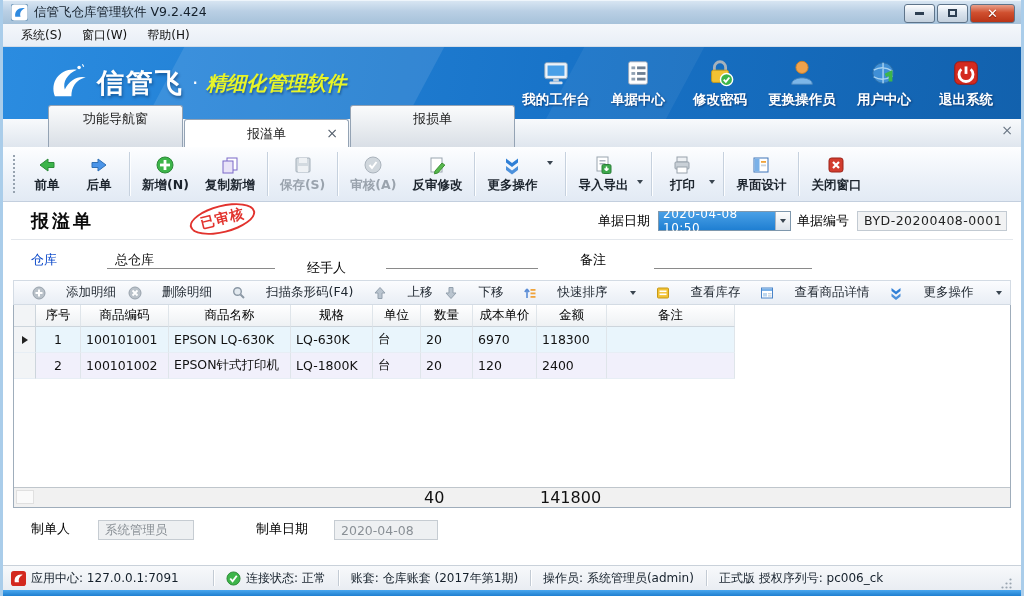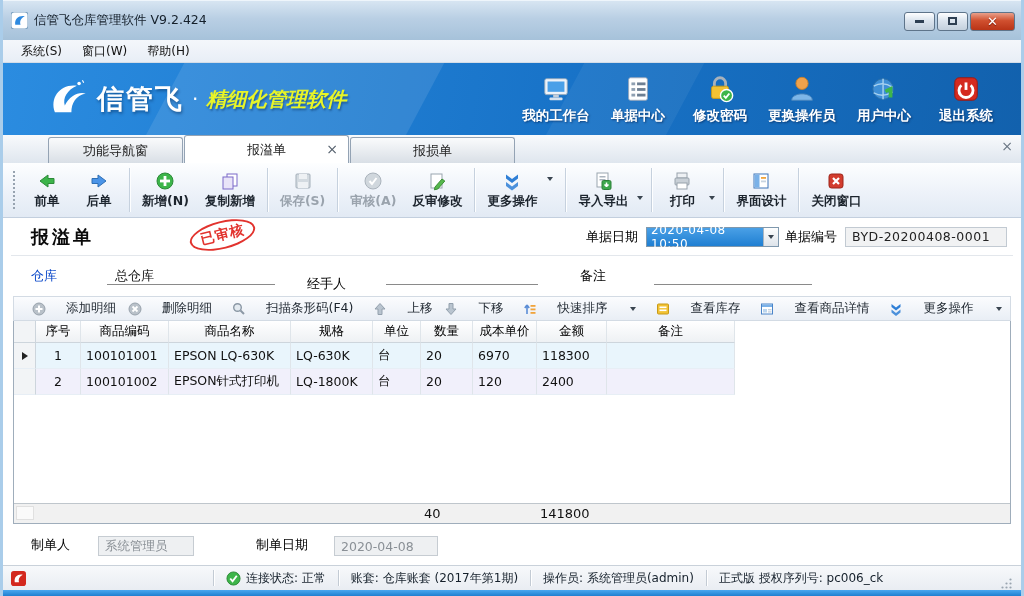--- a/index.html
+++ b/index.html
@@ -2,21 +2,21 @@
 <html><head>
 <meta charset="utf-8">
 <style>
   * { margin:0; padding:0; box-sizing:border-box; }
   html,body { width:1024px; height:596px; overflow:hidden;
     font-family:"DejaVu Sans","Liberation Sans",sans-serif; font-size:12px; color:#111; }
   .window { width:1024px; height:596px; display:flex; flex-direction:column;
     border-left:3px solid #aacdea; border-right:3px solid #aacdea; background:#fff; }
 
   
-  .titlebar { height:40px; flex:none; display:flex; align-items:center;
+  .titlebar { height:24px; flex:none; display:flex; align-items:center;
     background:linear-gradient(#d7e5f2,#b9cfe4 45%,#a6c2da); border-top:1px solid #eef5fb; padding:0 6px 0 8px; }
   .titlebar .appicon { width:17px; height:17px; margin-right:6px; }
   .titlebar .title { font-size:12.5px; color:#15202b; }
   .winctrls { margin-left:auto; display:flex; align-items:flex-start; gap:2px; padding-top:1px; }
   .winbtn { height:19px; width:31px; border:1px solid #5e748a; border-radius:3px;
     background:linear-gradient(#fdfeff,#dbe4ee 45%,#c3d0dd); display:flex; align-items:center; justify-content:center; }
   .winbtn.close { width:45px; background:linear-gradient(#e9a08b,#d0502f 45%,#b93417); }
   .glyph-min { width:9px; height:3px; background:#2e3f52; }
   .glyph-max { width:9px; height:8px; border:2px solid #2e3f52; }
   .glyph-x { color:#fff; font-weight:bold; font-size:13px; line-height:1; text-shadow:0 1px 1px #7a1503; }
@@ -37,21 +37,21 @@
   .brandname { color:#fff; font-size:27px; font-weight:bold; letter-spacing:2px; text-shadow:1px 2px 3px rgba(0,30,70,.45); }
   .branddot { color:#fff; font-size:20px; margin:0 8px; }
   .slogan { color:#e8f527; font-size:20px; font-weight:bold; font-style:italic; text-shadow:1px 2px 2px rgba(0,30,70,.4); }
   .banner-actions { margin-left:auto; margin-right:14px; display:flex; z-index:2; }
   .baction { width:82px; display:flex; flex-direction:column; align-items:center; gap:3px; cursor:pointer; }
   .baction svg { width:30px; height:30px; }
   .baction .blabel { color:#fff; font-size:13.5px; font-weight:bold; text-shadow:1px 1px 2px rgba(0,20,60,.55); white-space:nowrap; }
 
   
   .tabstrip { height:28px; flex:none; background:linear-gradient(#f8fafc,#dfe6ee); display:flex; align-items:flex-end; padding-left:45px; position:relative; }
-  .tab { height:26px; line-height:25px; text-align:center; border:1px solid #94a3b4; border-bottom:none;
+  .tab { height:42px; line-height:25px; text-align:center; border:1px solid #94a3b4; border-bottom:none;
     border-radius:3px 3px 0 0; background:linear-gradient(#fafbfc,#d9dfe6); margin-right:1px; font-size:13px; color:#222; position:relative; }
   .tab.t0 { width:135px; }
   .tab.t1 { width:165px; }
   .tab.t2 { width:165px; }
   .tab.active { background:#fff; height:28px; line-height:27px; z-index:2; }
   .tabx { position:absolute; right:10px; top:0; color:#55606d; font-size:14px; cursor:pointer; }
   .strip-close { position:absolute; right:8px; top:4px; color:#6a7684; font-size:14px; line-height:1; cursor:pointer; }
 
   
   .toolbar { height:55px; flex:none; background:linear-gradient(#fdfeff,#edf2f9 55%,#e2eaf4); border-bottom:1px solid #c3cfde; display:flex; align-items:center; padding:0 4px;font-weight:bold; }
@@ -73,21 +73,21 @@
   .stamp { position:absolute; left:178px; top:3px; color:#e2332e; border:2px solid #e2332e; border-radius:50%;
     padding:3px 9px; font-size:14px; font-weight:bold; transform:rotate(-14deg); letter-spacing:1px; }
   .dochead-right { margin-left:auto; display:flex; align-items:center; margin-right:6px; }
   .flabel { font-size:13px; color:#000; white-space:nowrap; }
   .datecombo { display:flex; align-items:center; margin:0 6px 0 8px; border:1px solid #7f98ad; height:20px; }
   .dateval { width:116px; height:18px; background:linear-gradient(#4aa0e6,#1f7fd2); color:#fff; font-size:12px;
     display:flex; align-items:center; padding-left:4px; letter-spacing:.5px; }
   .ddbtn { width:15px; height:18px; background:linear-gradient(#fefefe,#dde3ea); border-left:1px solid #aab6c2;
     display:flex; align-items:center; justify-content:center; }
   .ddbtn .caret { margin:0; }
-  .numfield { width:162px; height:20px; background:#f1f2f3; border:1px solid #c2cad2; margin-left:8px;
+  .numfield { width:150px; height:20px; background:#f1f2f3; border:1px solid #c2cad2; margin-left:8px;
     display:flex; align-items:center; padding-left:6px; color:#222; font-size:12.5px; letter-spacing:.5px; }
 
   .fieldrow { height:40px; flex:none; display:flex; align-items:center; padding-left:20px; }
   .fieldrow .flabel.blue { color:#0645c8; }
   .uval { border-bottom:1px solid #8a8a8a; height:18px; font-size:13px; padding:0 4px 1px 8px; }
   .uv-warehouse { width:168px; margin-left:50px; }
   .uv-handler { width:152px; margin-left:40px; }
   .uv-remark { width:158px; margin-left:48px; }
   .ml-handler { margin-left:32px;margin-top:16px; }
   .ml-remark { margin-left:42px; }
@@ -109,21 +109,21 @@
   .gdata .gcell { height:26px; border-bottom:1px solid #e7eef5; font-size:12.5px; }
   .rowblue .gcell { background:#e9f5fc; }
   .rowlav .gcell { background:#f1f0fb; }
   .c-marker { width:22px; flex:none; justify-content:center; padding:0; }
   .ghead .c-marker, .gdata .c-marker { background:#f2f4f6; border-right:1px solid #cdd5dc; }
   .c0{width:45px;flex:none;} .c1{width:88px;flex:none;} .c2{width:122px;flex:none;} .c3{width:82px;flex:none;}
   .c4{width:48px;flex:none;} .c5{width:52px;flex:none;} .c6{width:64px;flex:none;} .c7{width:70px;flex:none;} .c8{width:128px;flex:none;border-right:1px solid #dfe5ea;}
   .rowmark { width:0;height:0;border-top:4px solid transparent;border-bottom:4px solid transparent;border-left:6px solid #222; }
   .gfill { flex:1; background:#fff; }
   .gtotals { height:20px; flex:none; display:flex; background:#f1f1f1; border-top:1px solid #bfc6cc; }
-  .gtotals .gcell { border-right:none; border-bottom:none; background:transparent; font-size:13px; height:19px; }
+  .gtotals .gcell { border-right:none; border-bottom:none; background:transparent; font-size:16px; height:19px; }
   .gtotals .c-marker { background:#fafafa; border:1px solid #e0e0e0; height:14px; margin:2px 0 0 2px; width:18px; }
 
   
   .footrow { flex:1; display:flex; align-items:flex-start; padding:12px 0 0 20px; }
   .gfield { height:20px; background:#eef0f2; border:1px solid #c6ccd2; color:#8a9096; display:flex; align-items:center;
     padding:0 6px; font-size:12.5px; }
   .gf-maker { width:96px; margin-left:28px; }
   .gf-date { width:104px; margin-left:26px; }
   .ml-footdate { margin-left:62px; }
 
@@ -524,20 +524,21 @@
       <span class="gfield gf-date">2020-04-08</span>
     </div>
   </div>
 
   <div class="statusbar">
     <div class="sitem w1">
       <svg viewBox="0 0 16 16">
           <rect width="16" height="16" rx="3" fill="#d3281e"></rect>
           <path d="M4 12 C3 6 7.5 3 12.5 4 C9 6 7.5 8.5 8.5 12 Z" fill="#fff"></path>
         </svg>
+      <span>应用中心: 127.0.0.1:7091</span>
     </div>
     <div class="ssep"></div>
     <div class="sitem">
       <svg viewBox="0 0 16 16">
           <circle cx="8" cy="8" r="7" fill="#3db54a" stroke="#2c8a38"></circle>
           <path d="M4.5 8 l2.5 3 l4.5-6" stroke="#fff" stroke-width="2" fill="none"></path>
         </svg>
       <span>连接状态: 正常</span>
     </div>
     <div class="ssep"></div>

